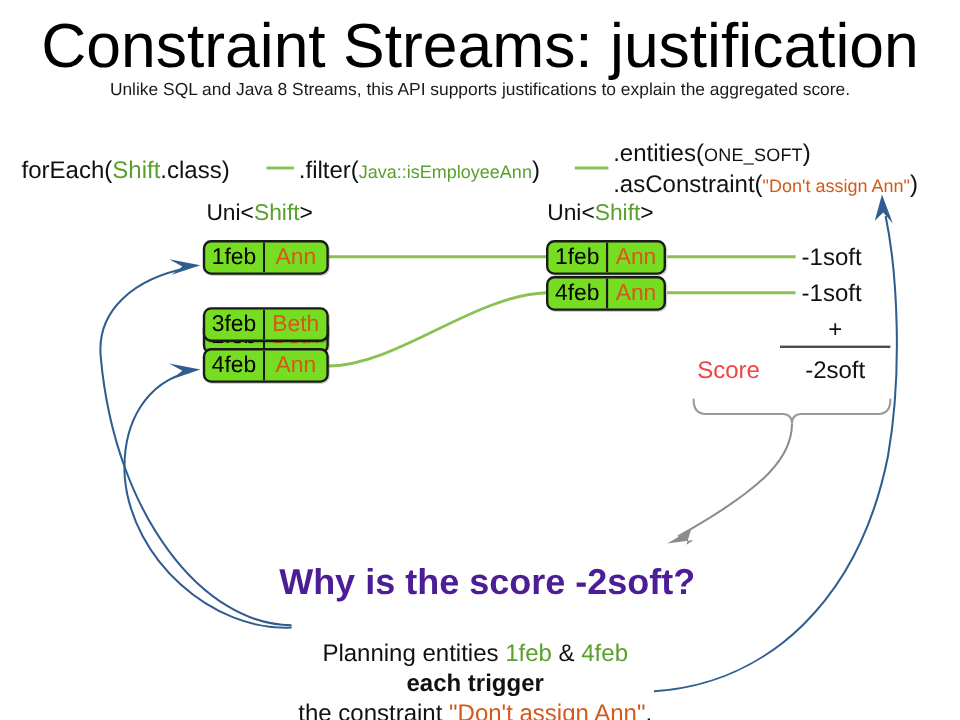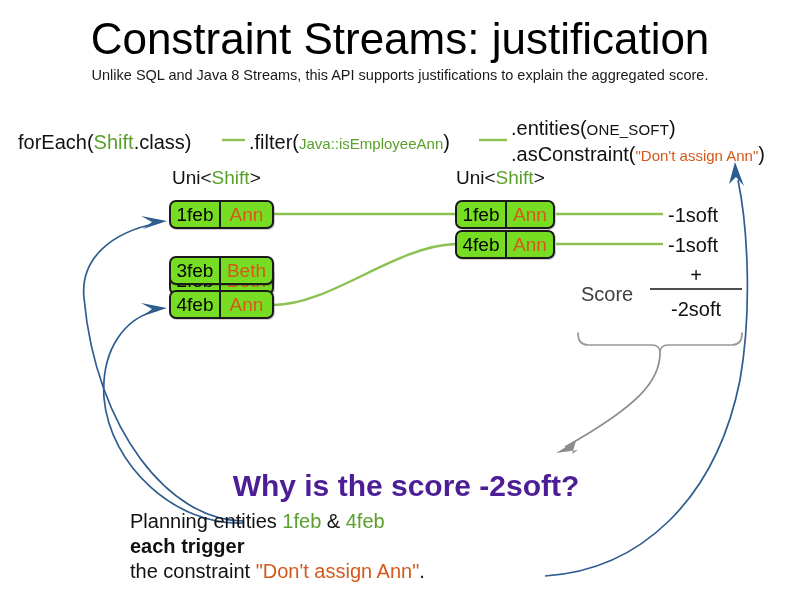--- a/index.html
+++ b/index.html
@@ -20,21 +20,21 @@
     left: 0; top: 0;
     width: 800px;
     height: 600px;
   }
   .abs { position: absolute; }
 
   
   #page-title {
     left: 0; top: 17px; width: 800px;
     text-align: center;
-    font-size: 44px;
+    font-size: 52px;
     line-height: 44px;
     color: #000000;
     white-space: nowrap;
   }
   #page-subtitle {
     left: 0; top: 66px; width: 800px;
     text-align: center;
     font-size: 14.5px;
     line-height: 18px;
     color: #1a1a1a;
@@ -113,23 +113,23 @@
     font-size: 20px;
     line-height: 24px;
     color: #111111;
     white-space: nowrap;
   }
   #soft-0 { left: 668px; top: 203px; }
   #soft-1 { left: 668px; top: 233px; }
 
   
   #score-word {
-    left: 581px; top: 282px;
+    left: 581px; top: 297px;
     font-size: 20px; line-height: 24px;
-    color: #404040;
+    color: #ef4444;
   }
   #score-plus {
     left: 650px; top: 264px;
     width: 92px; text-align: center;
     font-size: 20px; line-height: 22px;
     color: #111111;
   }
   #score-rule {
     left: 650px; top: 288px;
     width: 92px; height: 2px;
@@ -145,24 +145,26 @@
   
   #why-headline {
     left: 130px; top: 468px; width: 552px;
     text-align: center;
     font-size: 30px; line-height: 36px;
     font-weight: bold;
     color: #4c1d95;
     white-space: nowrap;
   }
   .explain-line {
-    left: 130px; width: 552px;
+    left: 120px; width: 552px;
+    text-align: center;
     font-size: 20px; line-height: 25px;
     color: #111111;
     white-space: nowrap;
+    margin-top: 24px;
   }
   #explain-0 { top: 509px; }
   #explain-1 { top: 534px; font-weight: bold; }
   #explain-2 { top: 559px; }
   .green-ent { color: #5aa02c; }
 
   
   #wires { position: absolute; left: 0; top: 0; width: 800px; height: 600px; pointer-events: none; }
   #slide > .abs, #slide > div.abs { z-index: 3; }
   .tuple-row { z-index: 4; }

